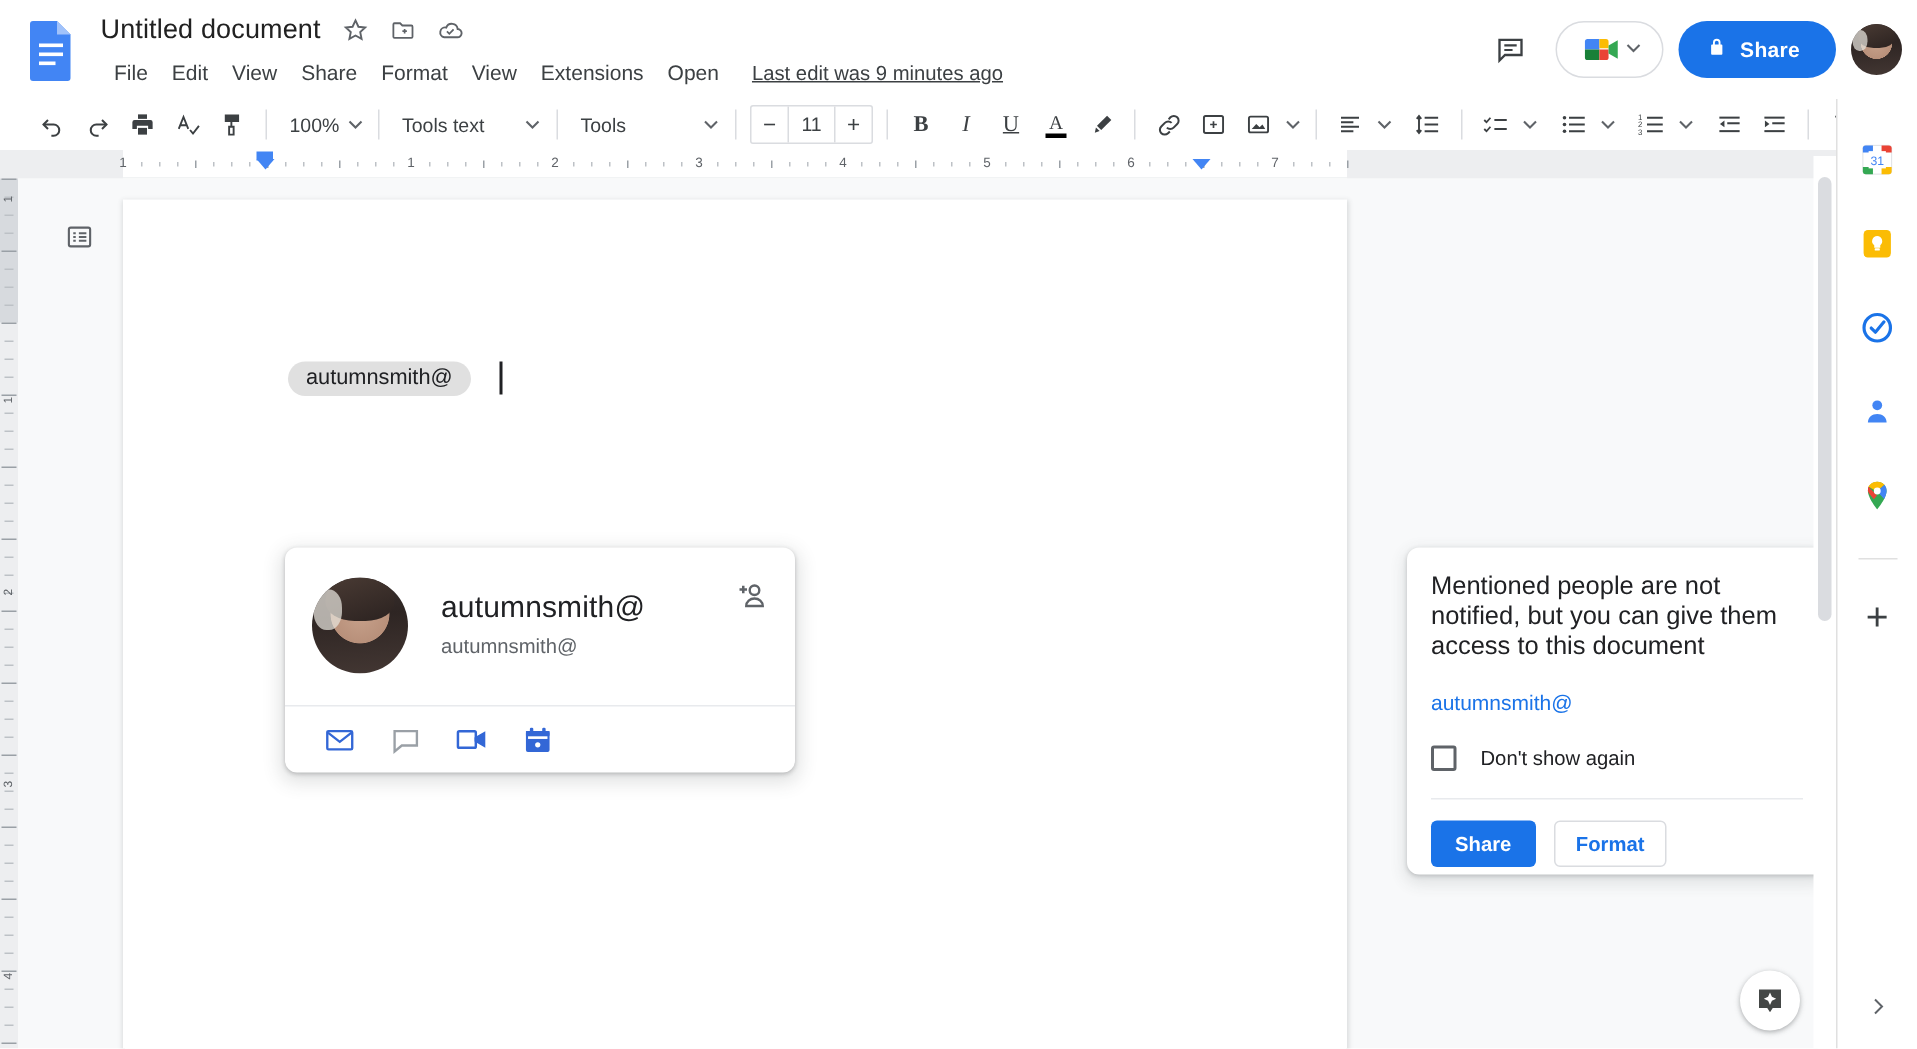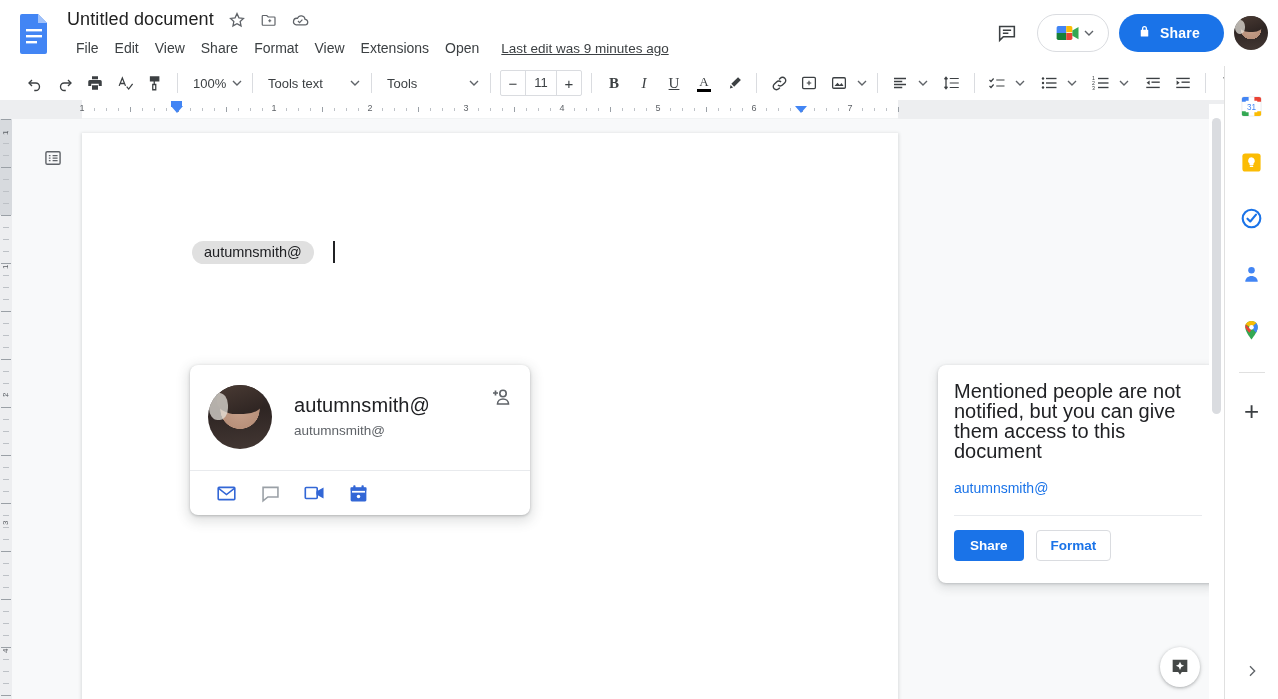--- a/index.html
+++ b/index.html
@@ -182,21 +182,21 @@
     justify-content: center; cursor: pointer; border-radius: 4px; margin-left: 4px;
   }
 
   
   #notice {
     position: absolute; left: 926px; top: 246px; width: 280px; height: 218px;
     background: #ffffff; border-radius: 8px;
     box-shadow: 0 1px 3px rgba(60,64,67,0.25), 0 4px 10px 2px rgba(60,64,67,0.12);
     padding: 16px 16px 0 16px;
   }
-  #notice-text { font-size: 20px; color: #202124; line-height: 20px; }
+  #notice-text { font-size: 17px; color: #202124; line-height: 20px; }
   #notice-link { font-size: 14px; color: #1a73e8; margin-top: 19px; cursor: pointer;
                  display: inline-block; }
   #notice-check-row { display: flex; align-items: center; margin-top: 19px; }
   #notice-checkbox { width: 17px; height: 17px; border: 2px solid #5f6368;
                      border-radius: 2px; cursor: pointer; flex: none; }
   #notice-check-label { font-size: 13.5px; color: #202124; margin-left: 16px; }
   #notice-divider { height: 1px; background: #e8eaed; margin-top: 18px; }
   #notice-btns { display: flex; align-items: center; gap: 12px; margin-top: 14px; }
   #notice-share {
     background: #1a73e8; color: #fff; font-size: 13.5px; font-weight: bold;
@@ -744,20 +744,24 @@
             <rect x="4.6" y="9" width="14.8" height="2" fill="#ffffff"></rect>
             <circle cx="12" cy="15.5" r="2" fill="#ffffff"></circle>
           </svg>
         </div>
       </div>
     </div>
 
     <div id="notice">
       <div id="notice-text">Mentioned people are not notified, but you can give them access to this document</div>
       <div id="notice-link">autumnsmith@</div>
+      <div id="notice-check-row">
+        <div id="notice-checkbox"></div>
+        <div id="notice-check-label">Don't show again</div>
+      </div>
       <div id="notice-divider"></div>
       <div id="notice-btns">
         <div id="notice-share">Share</div>
         <div id="notice-dismiss">Format</div>
       </div>
     </div>
   </div>
 
   <div id="vscroll-track">
     <div id="vscroll-thumb"></div>

